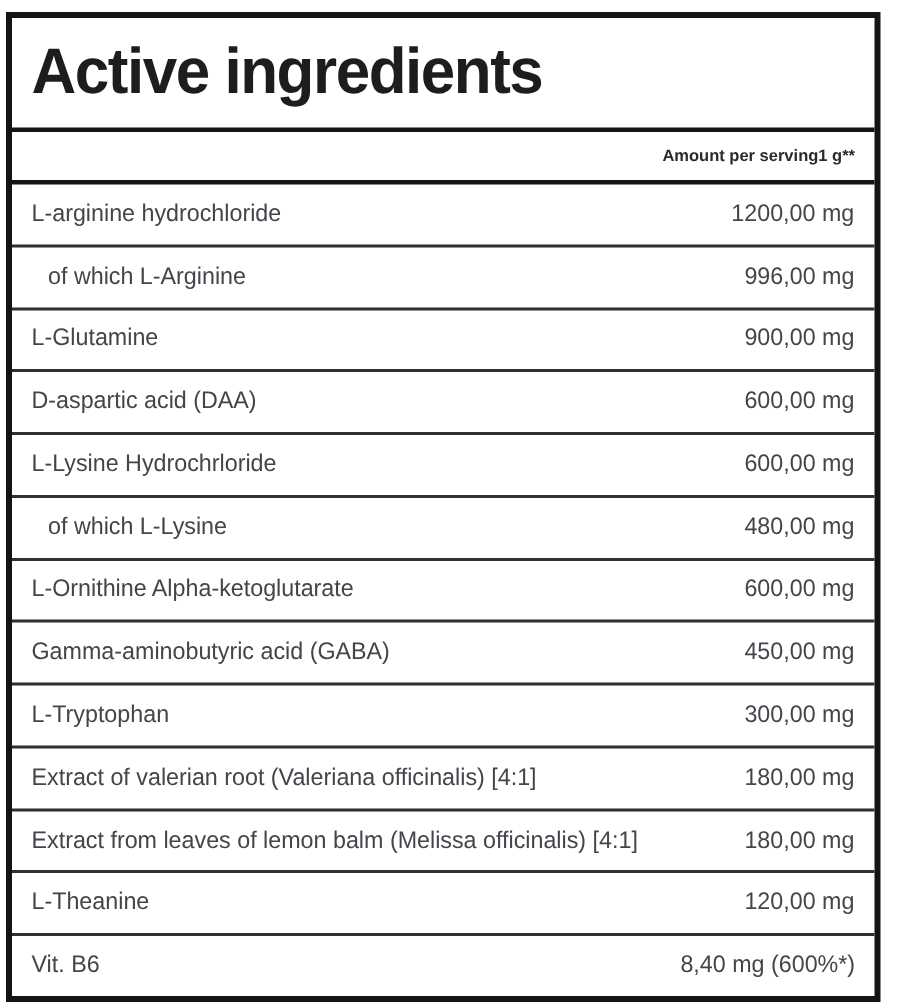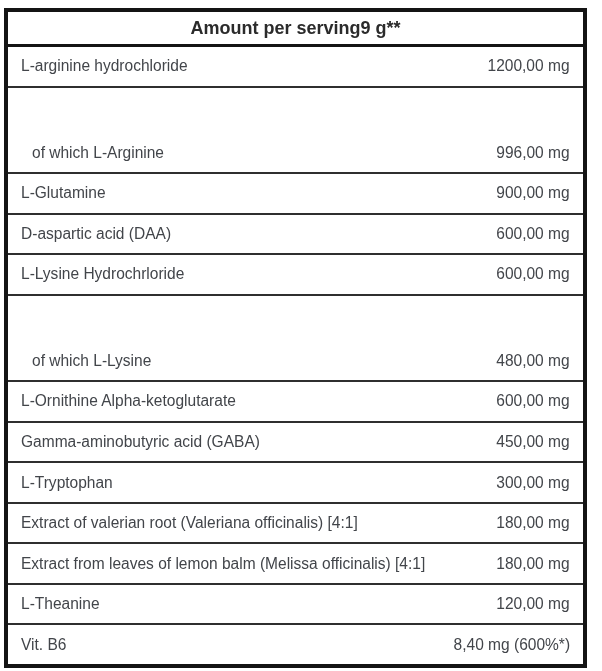--- a/index.html
+++ b/index.html
@@ -44,25 +44,25 @@
     line-height: 1;
     transform: scaleX(0.96);
     transform-origin: left center;
     white-space: nowrap;
   }
   .header-row {
     height: 35px;
     flex: 0 0 35px;
     border-bottom: 3px solid #141414;
     display: flex;
-    justify-content: center;
+    justify-content: flex-end;
     align-items: center;
     padding: 1px 13px;
     box-sizing: border-box;
-    font-size: 18px;
+    font-size: 11px;
     font-weight: bold;
     color: #2b2b2b;
   }
   .rows {
     flex: 1 1 auto;
     display: flex;
     flex-direction: column;
   }
   .row {
     flex: 1 1 0;
@@ -70,34 +70,37 @@
     justify-content: space-between;
     align-items: center;
     padding: 0 13px;
     box-sizing: border-box;
     font-size: 16px;
     color: #42454a;
     border-bottom: 2px solid #2f2f2f;
     white-space: nowrap;
   }
   .row:last-child { border-bottom: none; }
-  .row.indent { padding-left: 24px; margin-top: 46px; }
+  .row.indent { padding-left: 24px; }
   .row .label { transform: scaleX(0.97); transform-origin: left center; }
   .row .value { transform: scaleX(0.97); transform-origin: right center; }
 </style>
 </head>
 <body>
 
 <div class="canvas">
   <div class="frame">
 
+    <div class="title-block">
+      <span class="title">Active ingredients</span>
+    </div>
 
     <div class="header-row">
       <span class="label">Amount per serving</span>
-      <span class="value">9 g**</span>
+      <span class="value">1 g**</span>
     </div>
 
     <div class="rows" id="rows">
         <div class="row">
           <span class="label">L-arginine hydrochloride</span>
           <span class="value">1200,00 mg</span>
         </div>
         <div class="row indent">
           <span class="label">of which L-Arginine</span>
           <span class="value">996,00 mg</span>

